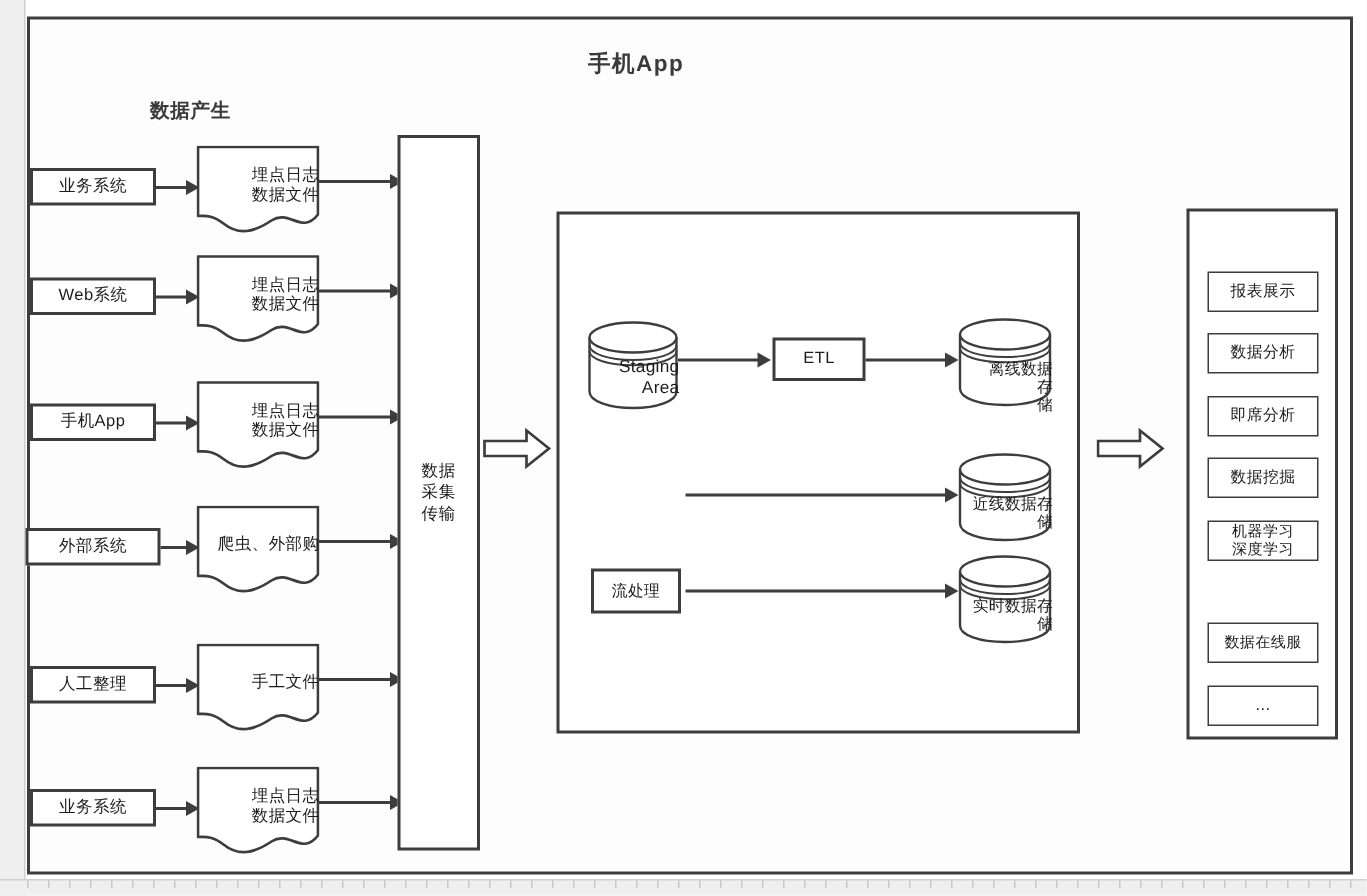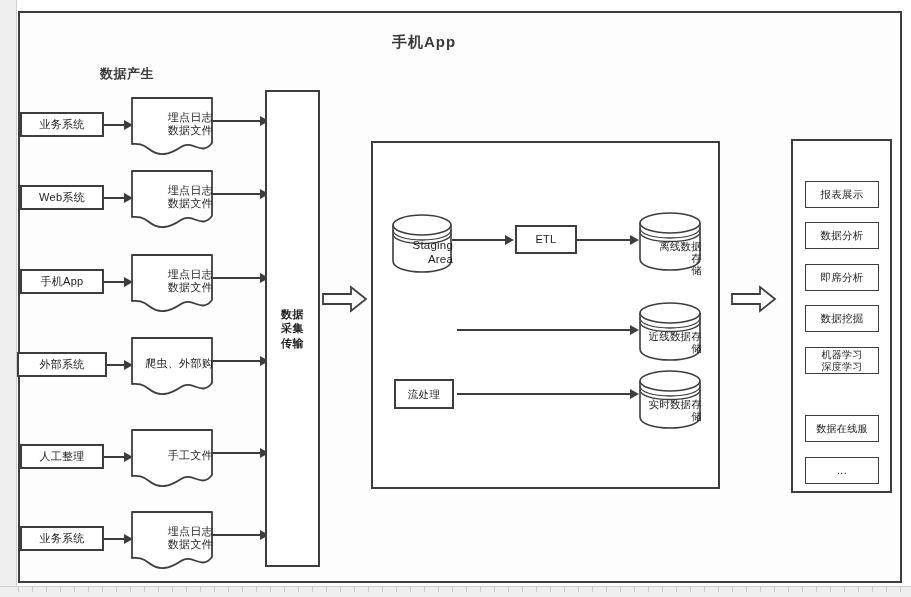--- a/index.html
+++ b/index.html
@@ -229,21 +229,21 @@
   <div class="ln hl" style="left:212px;top:359.5px;width:52px;"></div>
   <div class="ah" style="left:260px;top:355.5px;"></div>
 
   <div class="ln hl" style="left:212px;top:451.5px;width:52px;"></div>
   <div class="ah" style="left:260px;top:447.5px;"></div>
 
   <div class="ln hl" style="left:212px;top:533.5px;width:52px;"></div>
   <div class="ah" style="left:260px;top:529.5px;"></div>
 
   <div class="box" style="left:265px;top:90px;width:55px;height:477px;flex-direction:column;">
-    <div style="font-size:11px;line-height:1.3;letter-spacing:.5px;font-weight:bold;">
+    <div style="font-size:11px;line-height:1.3;letter-spacing:.5px;">
       <div>数据</div>
       <div>采集</div>
       <div>传输</div>
     </div>
   </div>
 
   <div class="bigarrow" style="left:322px;top:285px;">
     <svg width="46" height="28" viewBox="0 0 46 28">
       <path d="M1,9 L29,9 L29,2 L44,14 L29,26 L29,19 L1,19 Z" fill="#ffffff" stroke="#3d3d3d" stroke-width="1.8" stroke-linejoin="miter"></path>
     </svg>

